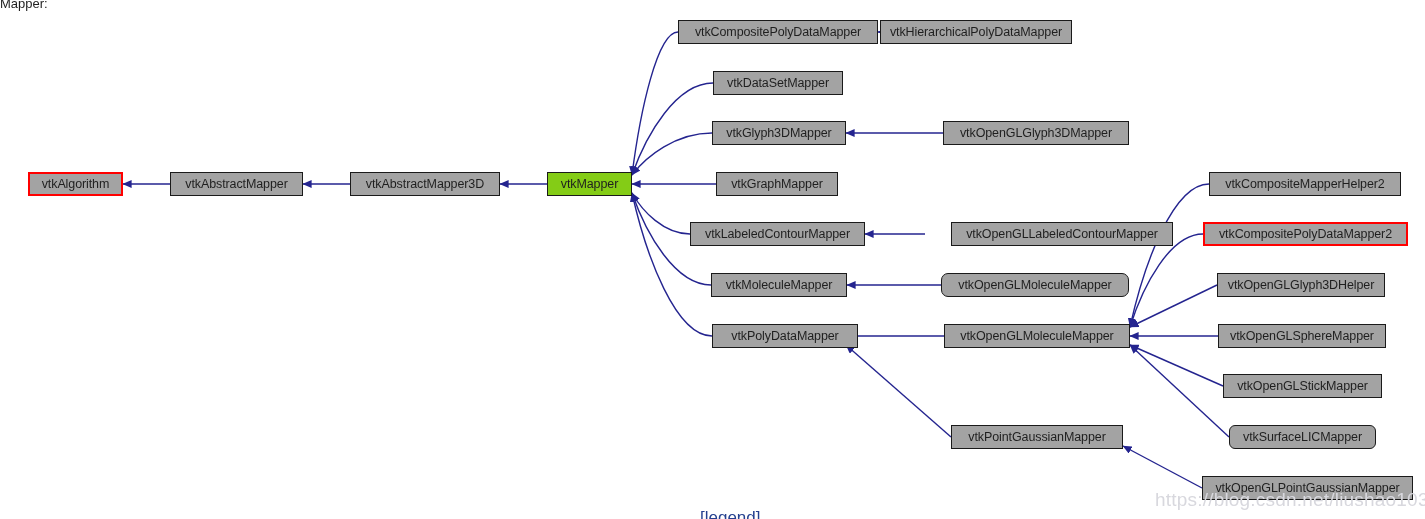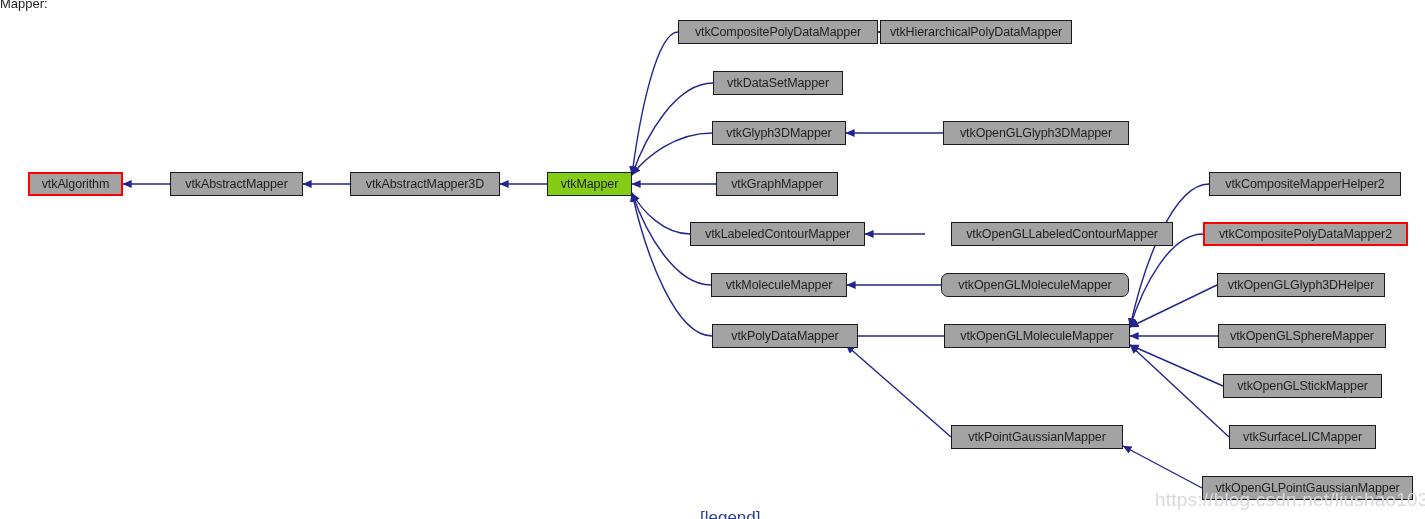--- a/index.html
+++ b/index.html
@@ -178,21 +178,21 @@
       </div>
       <div class="node" style="left: 1217px; top: 273px; width: 168px; height: 24px;">
         <span>vtkOpenGLGlyph3DHelper</span>
       </div>
       <div class="node" style="left: 1218px; top: 324px; width: 168px; height: 24px;">
         <span>vtkOpenGLSphereMapper</span>
       </div>
       <div class="node" style="left: 1223px; top: 374px; width: 159px; height: 24px;">
         <span>vtkOpenGLStickMapper</span>
       </div>
-      <div class="node" style="left: 1229px; top: 425px; width: 147px; height: 24px;">
+      <div class="node" style="left: 1229px; top: 425px; width: 147px; height: 24px; border-radius: 6px;">
         <span>vtkSurfaceLICMapper</span>
       </div>
       <div class="node" style="left: 1202px; top: 476px; width: 211px; height: 24px;">
         <span>vtkOpenGLPointGaussianMapper</span>
       </div>
     </div>
 
   <a id="legend-link">[legend]</a>
 
   <div id="watermark">https://blog.csdn.net/liushao1031177</div>

